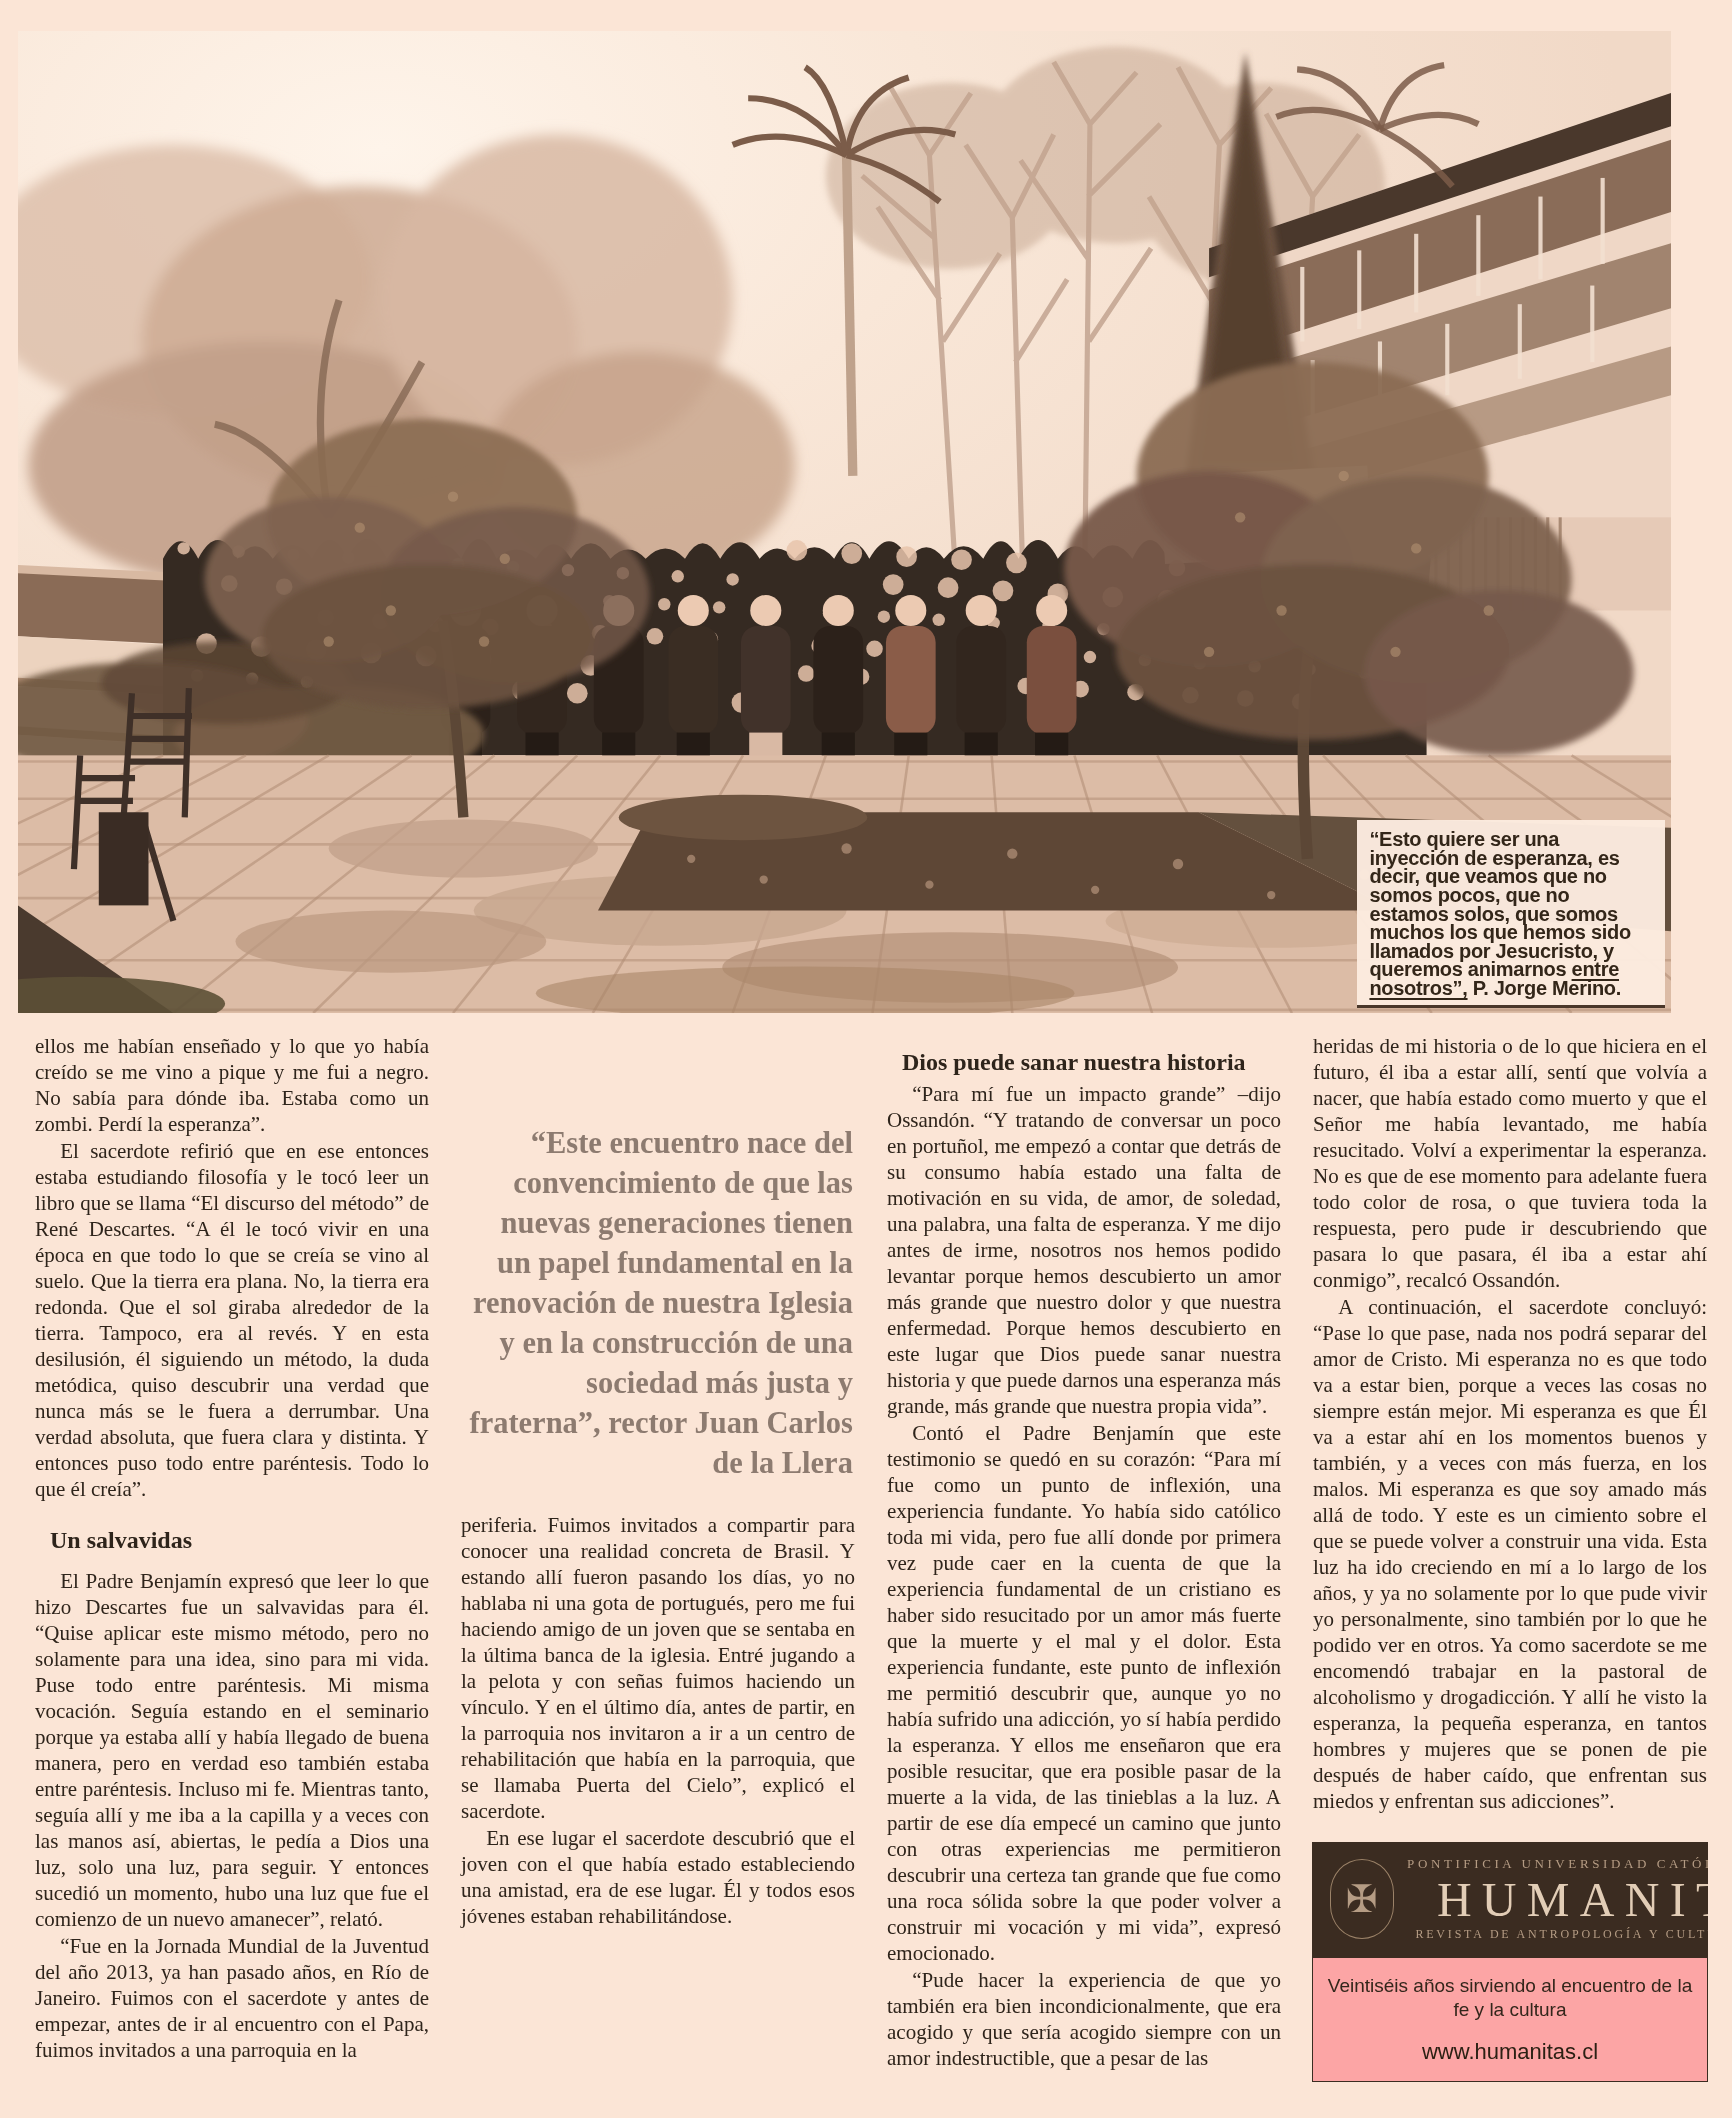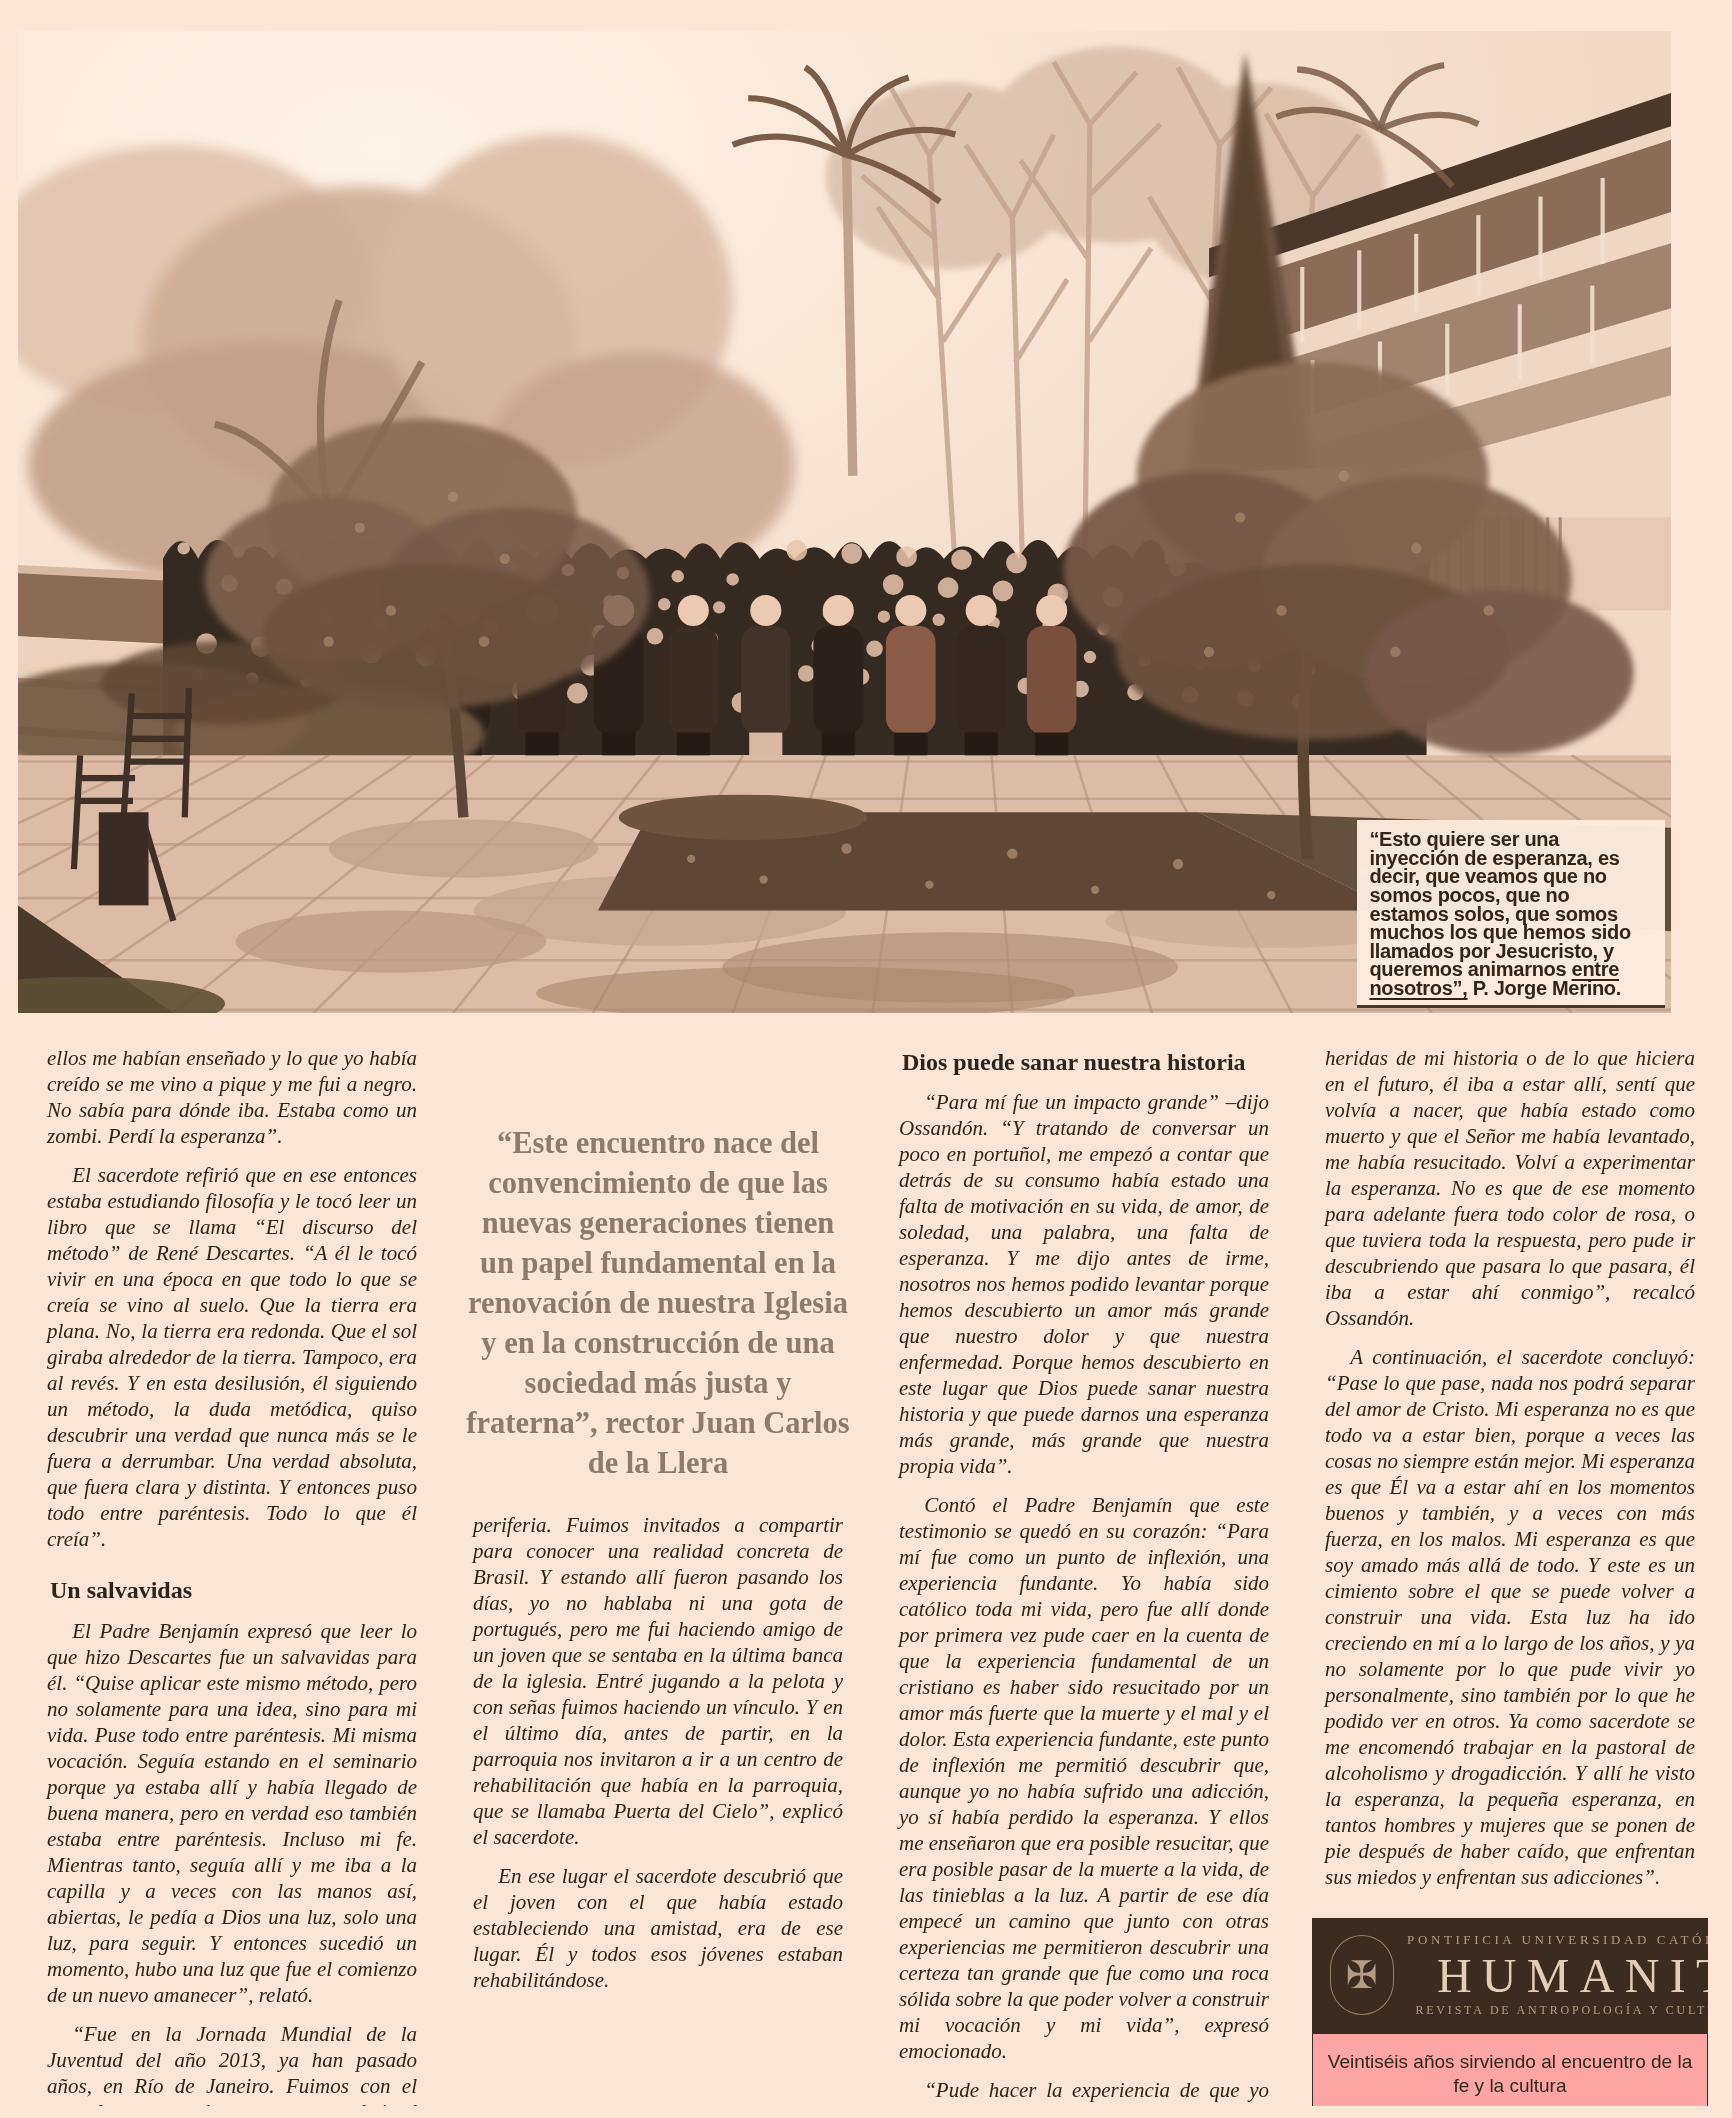--- a/index.html
+++ b/index.html
@@ -25,34 +25,34 @@
     letter-spacing:-0.3px;
   }
   .photo-caption .u{text-decoration:underline;text-decoration-thickness:1.6px;text-underline-offset:2.6px;}
   .columns{
     position:absolute;left:34px;top:1032px;width:1674px;height:1074px;
     display:grid;grid-template-columns:repeat(4,1fr);column-gap:30px;
     overflow:hidden;
   }
   .col{overflow:hidden;}
   .col p{
-    margin:13px;font-size:21px;line-height:26px;text-align:justify;
-    hyphens:auto;font-style:italic;-webkit-hyphens:auto;
+    margin:1px;font-size:21px;line-height:26px;text-align:justify;
+    hyphens:auto;-webkit-hyphens:auto;
   }
   .col p.indent{text-indent:1.2em;}
   h2.col-heading{
     margin:16px;font-size:24px;line-height:28px;font-weight:bold;color:#2e241b;
     font-family:"Liberation Serif","DejaVu Serif",serif;
   }
   .col1 h2.col-heading{margin-top:24px;margin-bottom:13.5px;}
   .col3 h2.col-heading{margin-bottom:5.2px;}
   .pullquote{
     margin:91px 3.1px 29px 3.1px;
     font-size:30.5px;line-height:40px;font-weight:bold;color:#8d7b70;
-    text-align:center;
+    text-align:right;
   }
   .ad-box{margin-top:28px;}
   .ad-header{
     background:#3b2c21;color:#cbb49e;
     display:flex;align-items:center;gap:13.5px;
     padding:13.5px 15.5px 15.5px 17.6px;
   }
   .ad-seal{
     flex:0 0 auto;width:62px;height:78px;border:1.6px solid #9b8268;border-radius:50%/42%;
     display:flex;align-items:center;justify-content:center;

